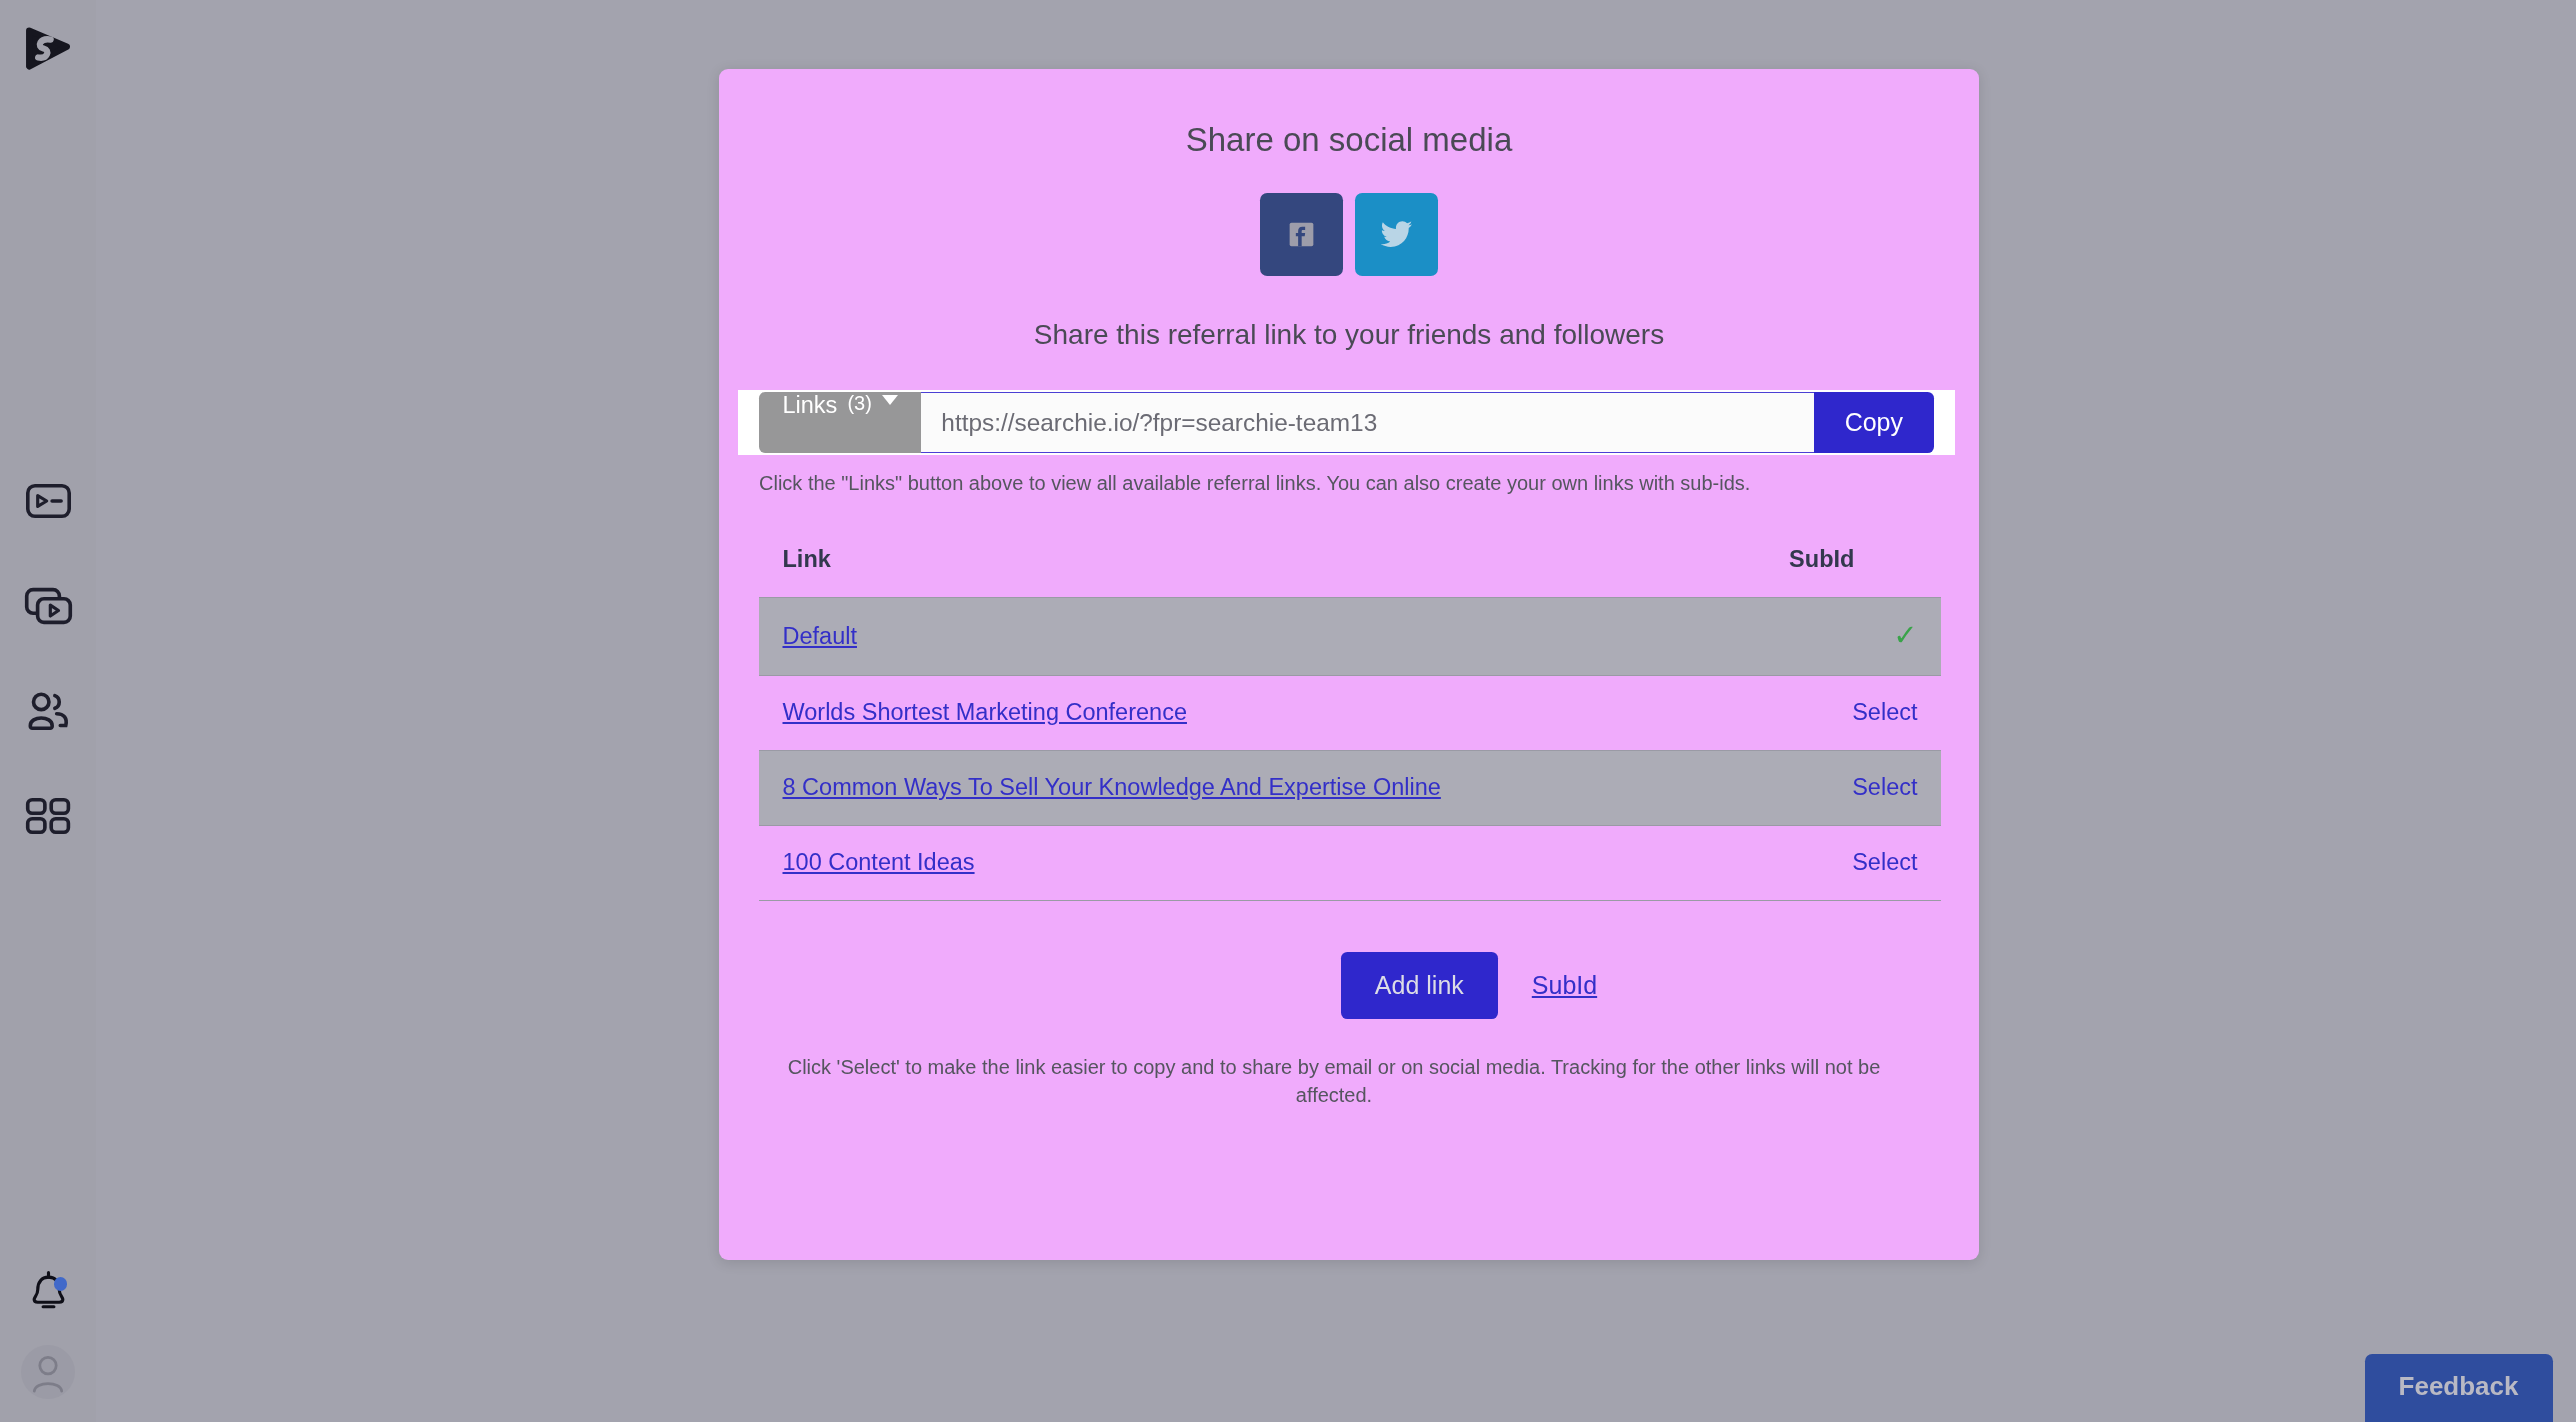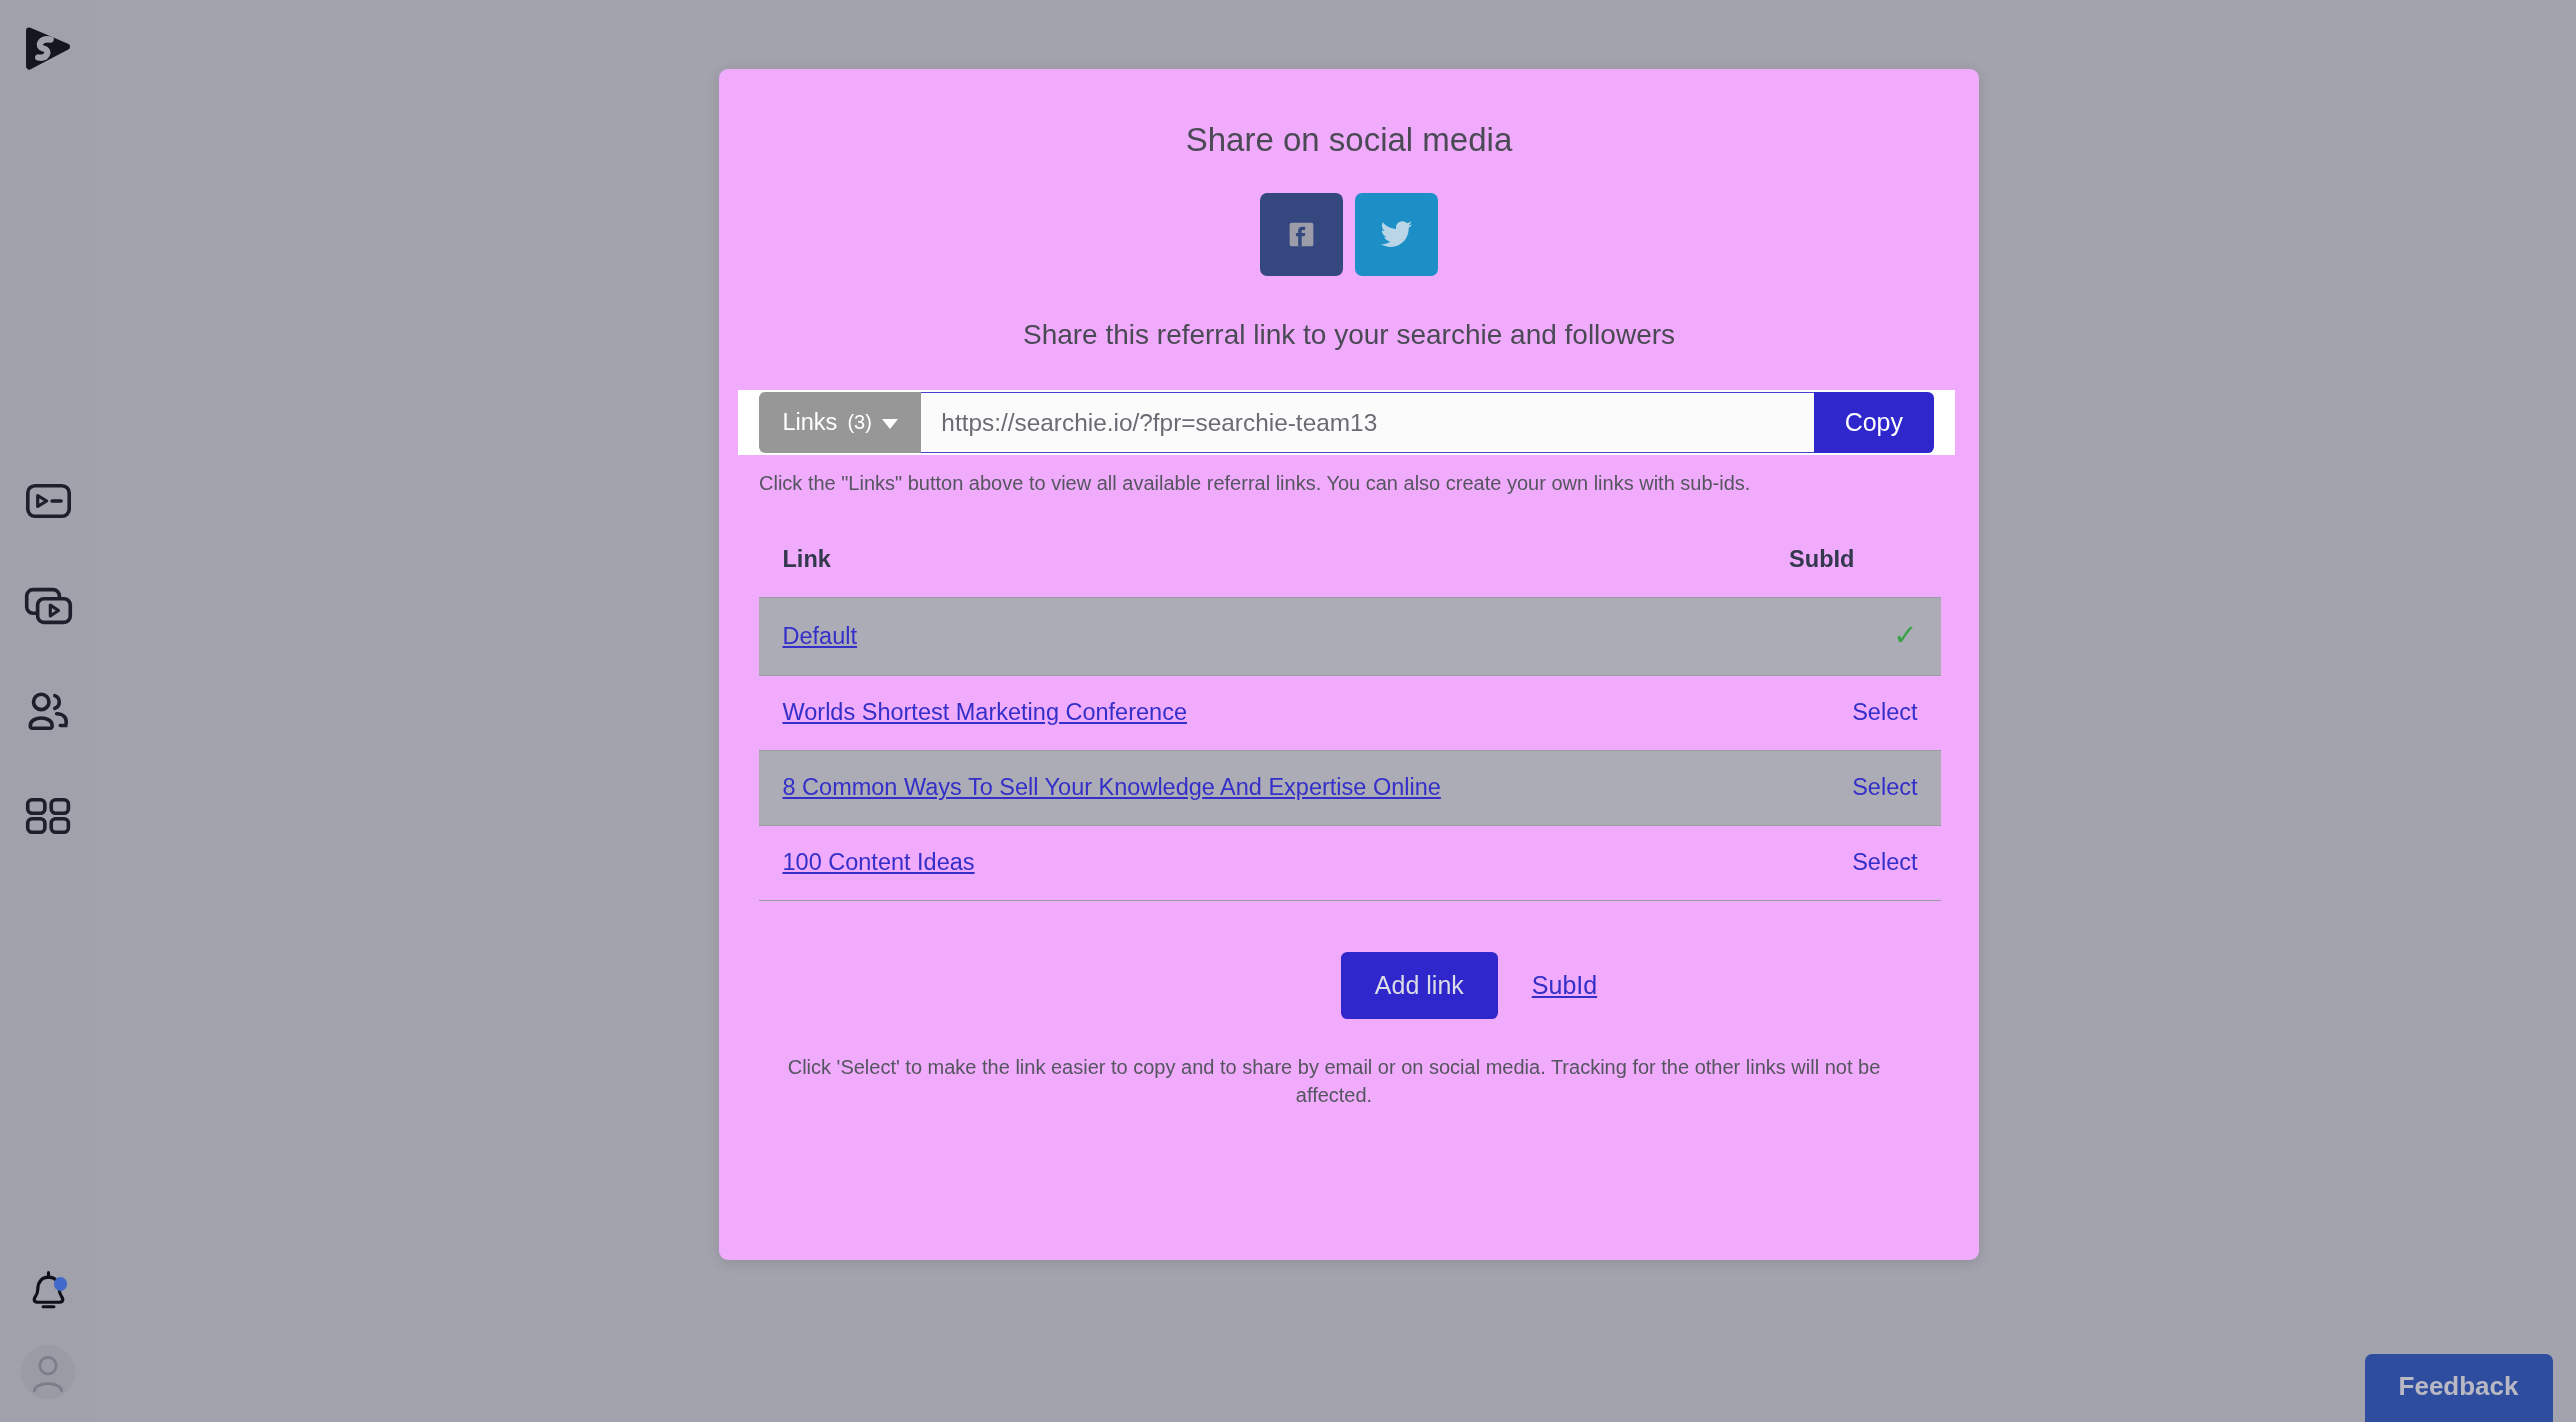--- a/index.html
+++ b/index.html
@@ -127,21 +127,21 @@
     display: flex;
     width: 100%;
     height: 61px;
     align-items: stretch;
   }
   .links-dropdown {
     background: #979798;
     color: #ffffff;
     border-radius: 6.3px 0 0 6.3px;
     display: flex;
-    align-items: center;
+    align-items: flex-start;
     justify-content: center;
     gap: 10px;
     padding: 0 23.5px;
     font-size: 23.5px;
     cursor: pointer;
     white-space: nowrap;
   }
   .links-dropdown .count { font-size: 20px; }
   .caret {
     width: 0; height: 0;
@@ -369,21 +369,21 @@
           <path d="M21 12 L18.6 12 C17.6 12 17.2 12.5 17.2 13.5 L17.2 15.4 L21 15.4 L20.5 19 L17.2 19 L17.2 30 L13.3 30 L13.3 19 L10.8 19 L10.8 15.4 L13.3 15.4 L13.3 13.2 C13.3 10.2 14.9 8.6 18 8.6 L21 8.6 Z" fill="#34477e"></path>
         </svg>
       </button>
       <button class="social-btn tw">
         <svg width="34" height="31" viewBox="0 0 38 34">
           <path d="M36 5.5 C34.6 6.1 33.2 6.5 31.7 6.7 C33.3 5.8 34.5 4.3 35 2.5 C33.6 3.4 32 4 30.3 4.4 C29 3 27.1 2.1 25 2.1 C21 2.1 17.8 5.3 17.8 9.3 C17.8 9.9 17.8 10.4 18 10.9 C12 10.6 6.7 7.8 3.2 3.4 C2.5 4.5 2.2 5.8 2.2 7.2 C2.2 9.7 3.5 11.9 5.4 13.2 C4.2 13.1 3.1 12.8 2.1 12.3 L2.1 12.4 C2.1 15.9 4.6 18.8 7.9 19.5 C7.3 19.6 6.7 19.7 6 19.7 C5.6 19.7 5.1 19.7 4.7 19.6 C5.6 22.5 8.3 24.6 11.5 24.7 C9 26.6 5.9 27.8 2.5 27.8 C1.9 27.8 1.3 27.7 0.8 27.7 C4 29.7 7.8 30.9 11.9 30.9 C25 30.9 32.1 20.1 32.1 10.7 C32.1 10.4 32.1 10.1 32.1 9.8 C33.5 8.8 34.7 7.3 35.6 5.7 Z" fill="#b9d5e6"></path>
         </svg>
       </button>
     </div>
 
-    <h2 class="sub-title">Share this referral link to your searchie and followers</h2>
+    <h2 class="sub-title">Share this referral link to your friends and followers</h2>
 
     <div class="link-band">
       <div class="link-row">
         <div class="links-dropdown">
           <span>Links</span>
           <span class="count">(3)</span>
           <span class="caret"></span>
         </div>
         <input class="link-input" type="text" value="https://searchie.io/?fpr=searchie-team13" style="">
         <button class="copy-btn">Copy</button>

